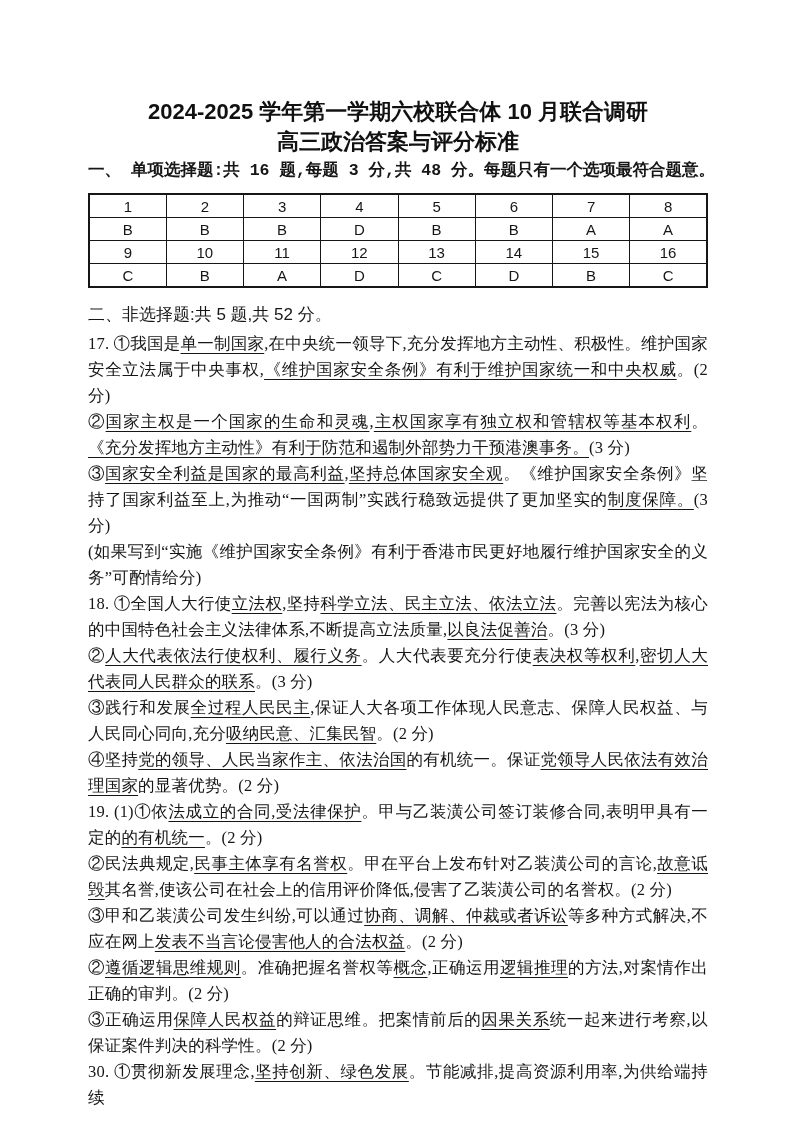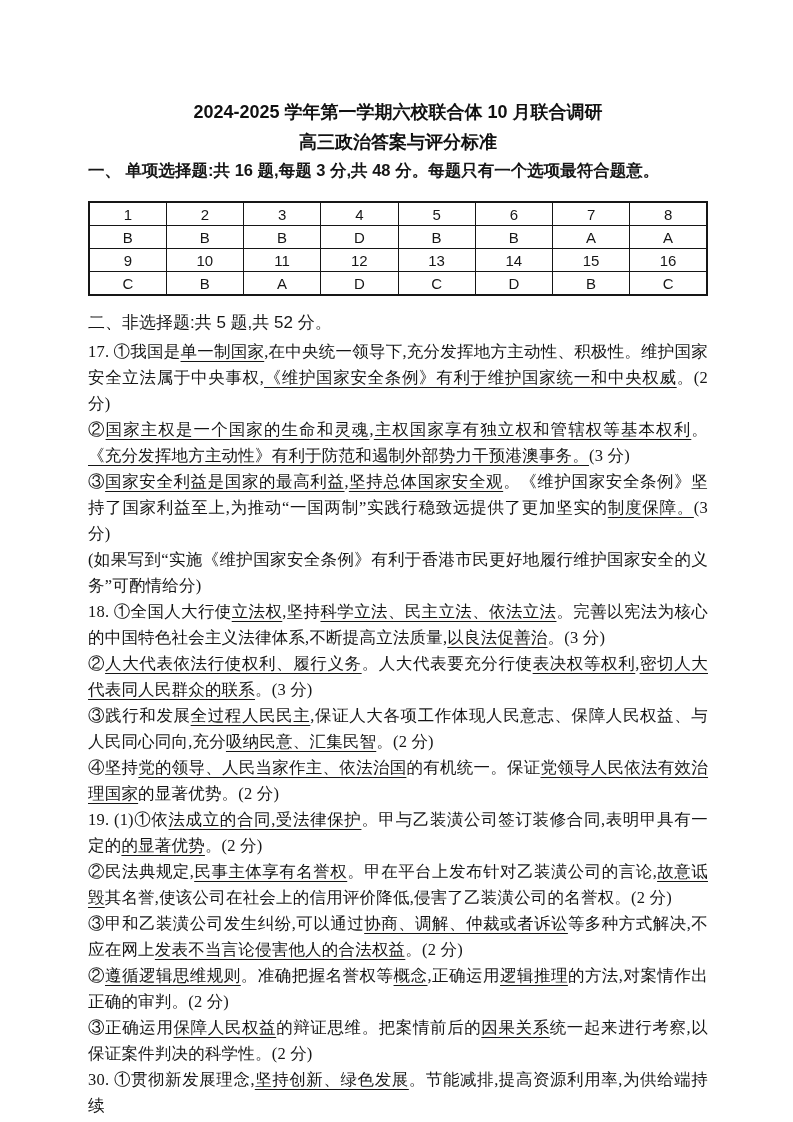--- a/index.html
+++ b/index.html
@@ -19,30 +19,30 @@
     width: 793px;
     height: 1122px;
     padding: 97px 85px 0 88px;
     background: #ffffff;
   }
   .title {
     margin: 0 0 3px 0;
     text-align: center;
     font-family: "Liberation Sans", "DejaVu Sans", sans-serif;
     font-weight: 700;
-    font-size: 18px;
+    font-size: 22px;
     line-height: 30px;
     color: #111111;
   }
   .sec-head-1 {
-    font-family: Liberation Sans, sans-serif;
+    font-family: Liberation Mono, monospace;
     font-weight: 700;
     font-size: 16.5px;
     line-height: 21px;
-    margin: 2px 0 20px 0;
+    margin: 2px 0 12px 0;
     white-space: nowrap;
   }
   table.answers {
     width: 100%;
     border-collapse: collapse;
     table-layout: fixed;
     margin: 0 0 5px 0;
     border: 2px solid #161616;
   }
   table.answers td {
@@ -135,20 +135,20 @@
 
   <div>
       <p class="ans"><span>17. ①我国是</span><span class="u">单一制国家</span><span>,在中央统一领导下,充分发挥地方主动性、积极性。维护国家安全立法属于中央事权,</span><span class="u">《维护国家安全条例》有利于维护国家统一和中央权威</span><span>。(2 分)</span></p>
       <p class="ans"><span>②</span><span class="u">国家主权是一个国家的生命和灵魂</span><span>,</span><span class="u">主权国家享有独立权和管辖权等基本权利</span><span>。</span><span class="u">《充分发挥地方主动性》有利于防范和遏制外部势力干预港澳事务。</span><span>(3 分)</span></p>
       <p class="ans"><span>③</span><span class="u">国家安全利益是国家的最高利益</span><span>,</span><span class="u">坚持总体国家安全观</span><span>。《维护国家安全条例》坚持了国家利益至上,为推动“一国两制”实践行稳致远提供了更加坚实的</span><span class="u">制度保障。</span><span>(3 分)</span></p>
       <p class="ans"><span>(如果写到“实施《维护国家安全条例》有利于香港市民更好地履行维护国家安全的义务”可酌情给分)</span></p>
       <p class="ans"><span>18. ①全国人大行使</span><span class="u">立法权</span><span>,坚持</span><span class="u">科学立法、民主立法、依法立法</span><span>。完善以宪法为核心的中国特色社会主义法律体系,不断提高立法质量,</span><span class="u">以良法促善治</span><span>。(3 分)</span></p>
       <p class="ans"><span>②</span><span class="u">人大代表依法行使权利、履行义务</span><span>。人大代表要充分行使</span><span class="u">表决权等权利</span><span>,</span><span class="u">密切人大代表同人民群众的联系</span><span>。(3 分)</span></p>
       <p class="ans"><span>③践行和发展</span><span class="u">全过程人民民主</span><span>,保证人大各项工作体现人民意志、保障人民权益、与人民同心同向,充分</span><span class="u">吸纳民意、汇集民智</span><span>。(2 分)</span></p>
       <p class="ans"><span>④坚持</span><span class="u">党的领导、人民当家作主、依法治国</span><span>的有机统一。保证</span><span class="u">党领导人民依法有效治理国家</span><span>的显著优势。(2 分)</span></p>
-      <p class="ans"><span>19. (1)①依</span><span class="u">法成立的合同,受法律保护</span><span>。甲与乙装潢公司签订装修合同,表明甲具有一定的</span><span class="u">的显著优势</span><span>。(2 分)</span></p>
+      <p class="ans"><span>19. (1)①依</span><span class="u">法成立的合同,受法律保护</span><span>。甲与乙装潢公司签订装修合同,表明甲具有一定的</span><span class="u">的有机统一</span><span>。(2 分)</span></p>
       <p class="ans"><span>②民法典规定,</span><span class="u">民事主体享有名誉权</span><span>。甲在平台上发布针对乙装潢公司的言论,</span><span class="u">故意诋毁</span><span>其名誉,使该公司在社会上的信用评价降低,侵害了乙装潢公司的名誉权。(2 分)</span></p>
       <p class="ans"><span>③甲和乙装潢公司发生纠纷,可以通过</span><span class="u">协商、调解、仲裁或者诉讼</span><span>等多种方式解决,不应在网上</span><span class="u">发表不当言论侵害他人的合法权益</span><span>。(2 分)</span></p>
       <p class="ans"><span>②</span><span class="u">遵循逻辑思维规则</span><span>。准确把握名誉权等</span><span class="u">概念</span><span>,正确运用</span><span class="u">逻辑推理</span><span>的方法,对案情作出正确的审判。(2 分)</span></p>
       <p class="ans"><span>③正确运用</span><span class="u">保障人民权益</span><span>的辩证思维。把案情前后的</span><span class="u">因果关系</span><span>统一起来进行考察,以保证案件判决的科学性。(2 分)</span></p>
       <p class="ans"><span>30. ①贯彻新发展理念,</span><span class="u">坚持创新、绿色发展</span><span>。节能减排,提高资源利用率,为供给端持续</span></p>
     </div>
 </div>
 
 </body></html>

